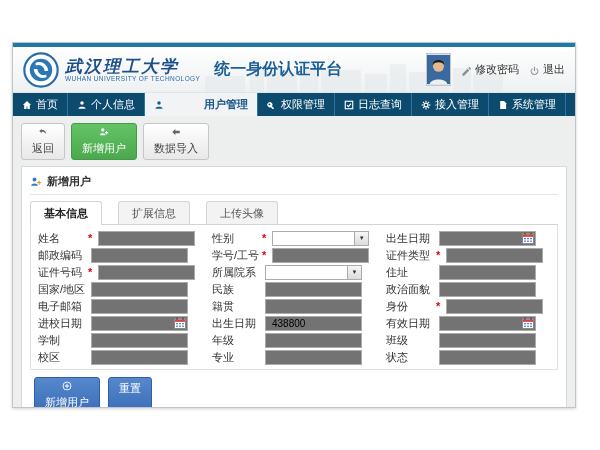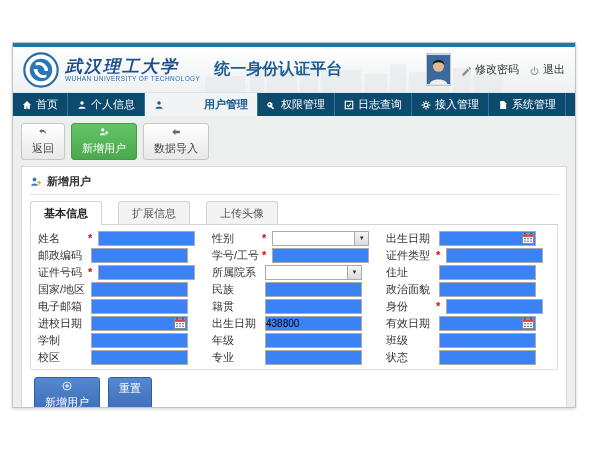--- a/index.html
+++ b/index.html
@@ -45,21 +45,21 @@
   .tabs { margin-top:6px; display:flex; gap:16px; border-bottom:1px solid #d4d4d4; }
   .tab { font-size:11px; padding:4px 13px 3px; background:#f3f3f3; border:1px solid #d4d4d4; border-bottom:none;
          border-radius:3px 3px 0 0; color:#555; cursor:pointer; position:relative; top:0; }
   .tab.active { background:#fff; color:#222; font-weight:bold; margin-bottom:-1px; padding-bottom:4px; }
   .form-box { border:1px solid #e0e0e0; border-top:none; padding:5px 2px 4px; }
   .form-grid { display:grid; grid-template-columns:1fr 1fr 1fr; row-gap:1px; }
   .field { display:flex; align-items:center; height:16px; font-size:11px; }
   .flabel { width:54px; padding-left:5px; color:#333; white-space:nowrap; flex:0 0 auto; }
   .req { color:#e00000; margin:0 2px 0 1px; font-weight:bold; }
   .ibox { position:relative; display:inline-flex; align-items:center; margin-left:4px; }
-  .inp { width:97px; height:15px; border:1px solid #ababab; background:#3b82f6; font-size:10px; padding:0 0; font-family:inherit; }
+  .inp { width:97px; height:15px; border:1px solid #ababab; background:#737373; font-size:10px; padding:0 6px; font-family:inherit; }
   .datebox .inp { padding-right:15px; }
   .cal { position:absolute; right:2px; top:1px; width:12px; height:12px; cursor:pointer; }
   .selectbox { width:97px; height:15px; border:1px solid #ababab; background:#fff; position:relative; cursor:pointer; }
   .dd { position:absolute; right:0; top:0; bottom:0; width:14px; background:linear-gradient(#f6f6f6,#dcdcdc);
         border-left:1px solid #ababab; font-size:6px; color:#333; display:flex; align-items:center; justify-content:center; }
   .form-actions { display:flex; gap:8px; padding:7px 4px 8px; }
   
   .grid-table { margin-top:6px; background:#fff; border:1px solid #c9c9c9; }
   .thead { display:flex; align-items:center; height:21px; background:linear-gradient(#fafafa,#e8e8e8);
            border-bottom:1px solid #cfcfcf; font-size:11px; font-weight:bold; color:#444; }

